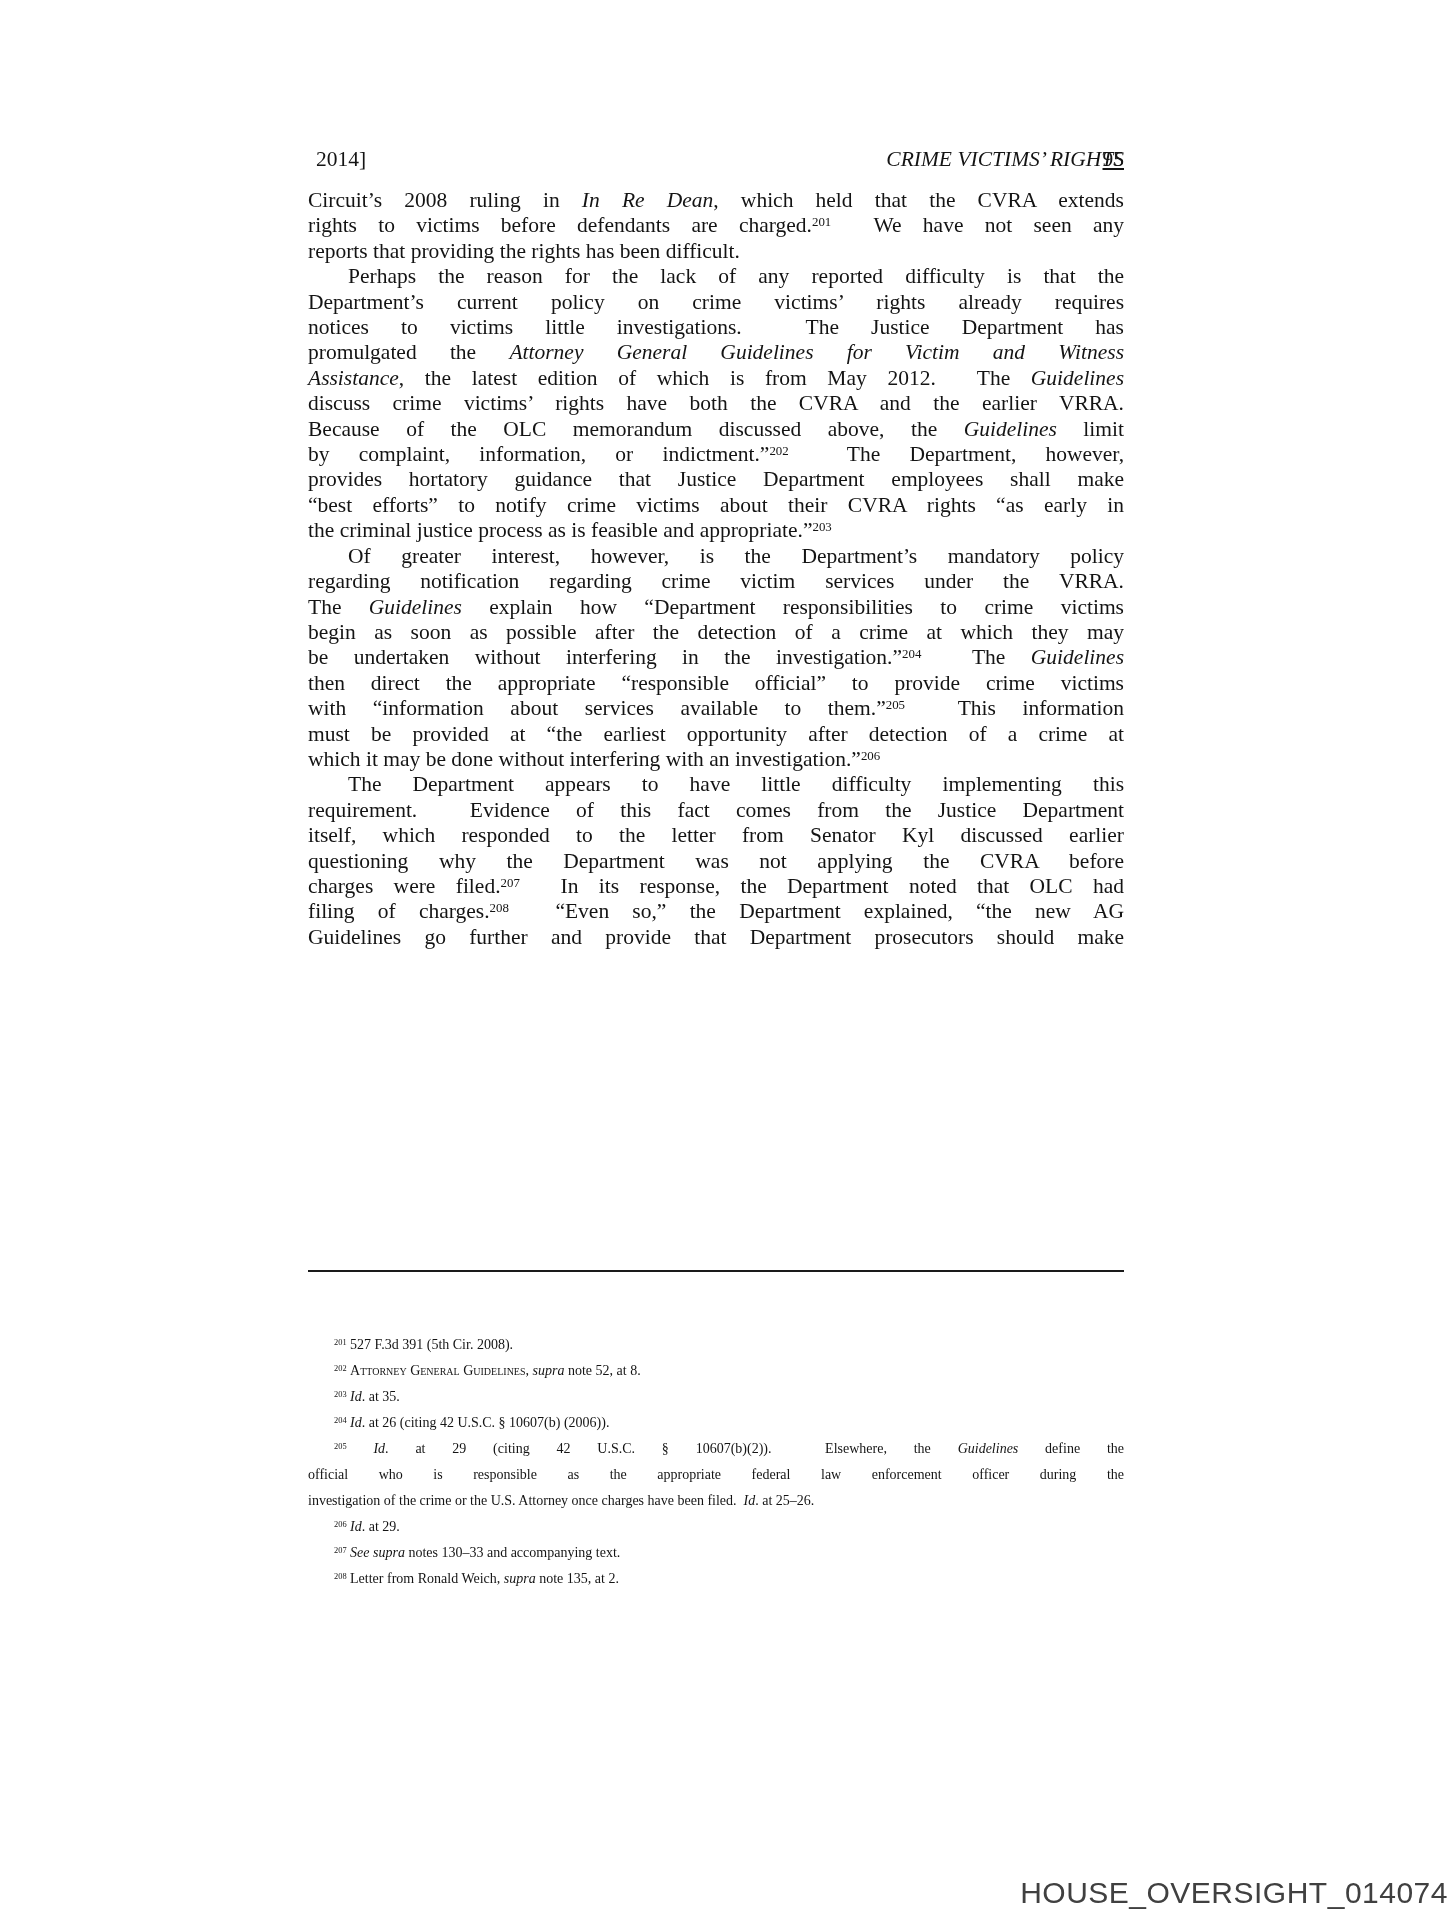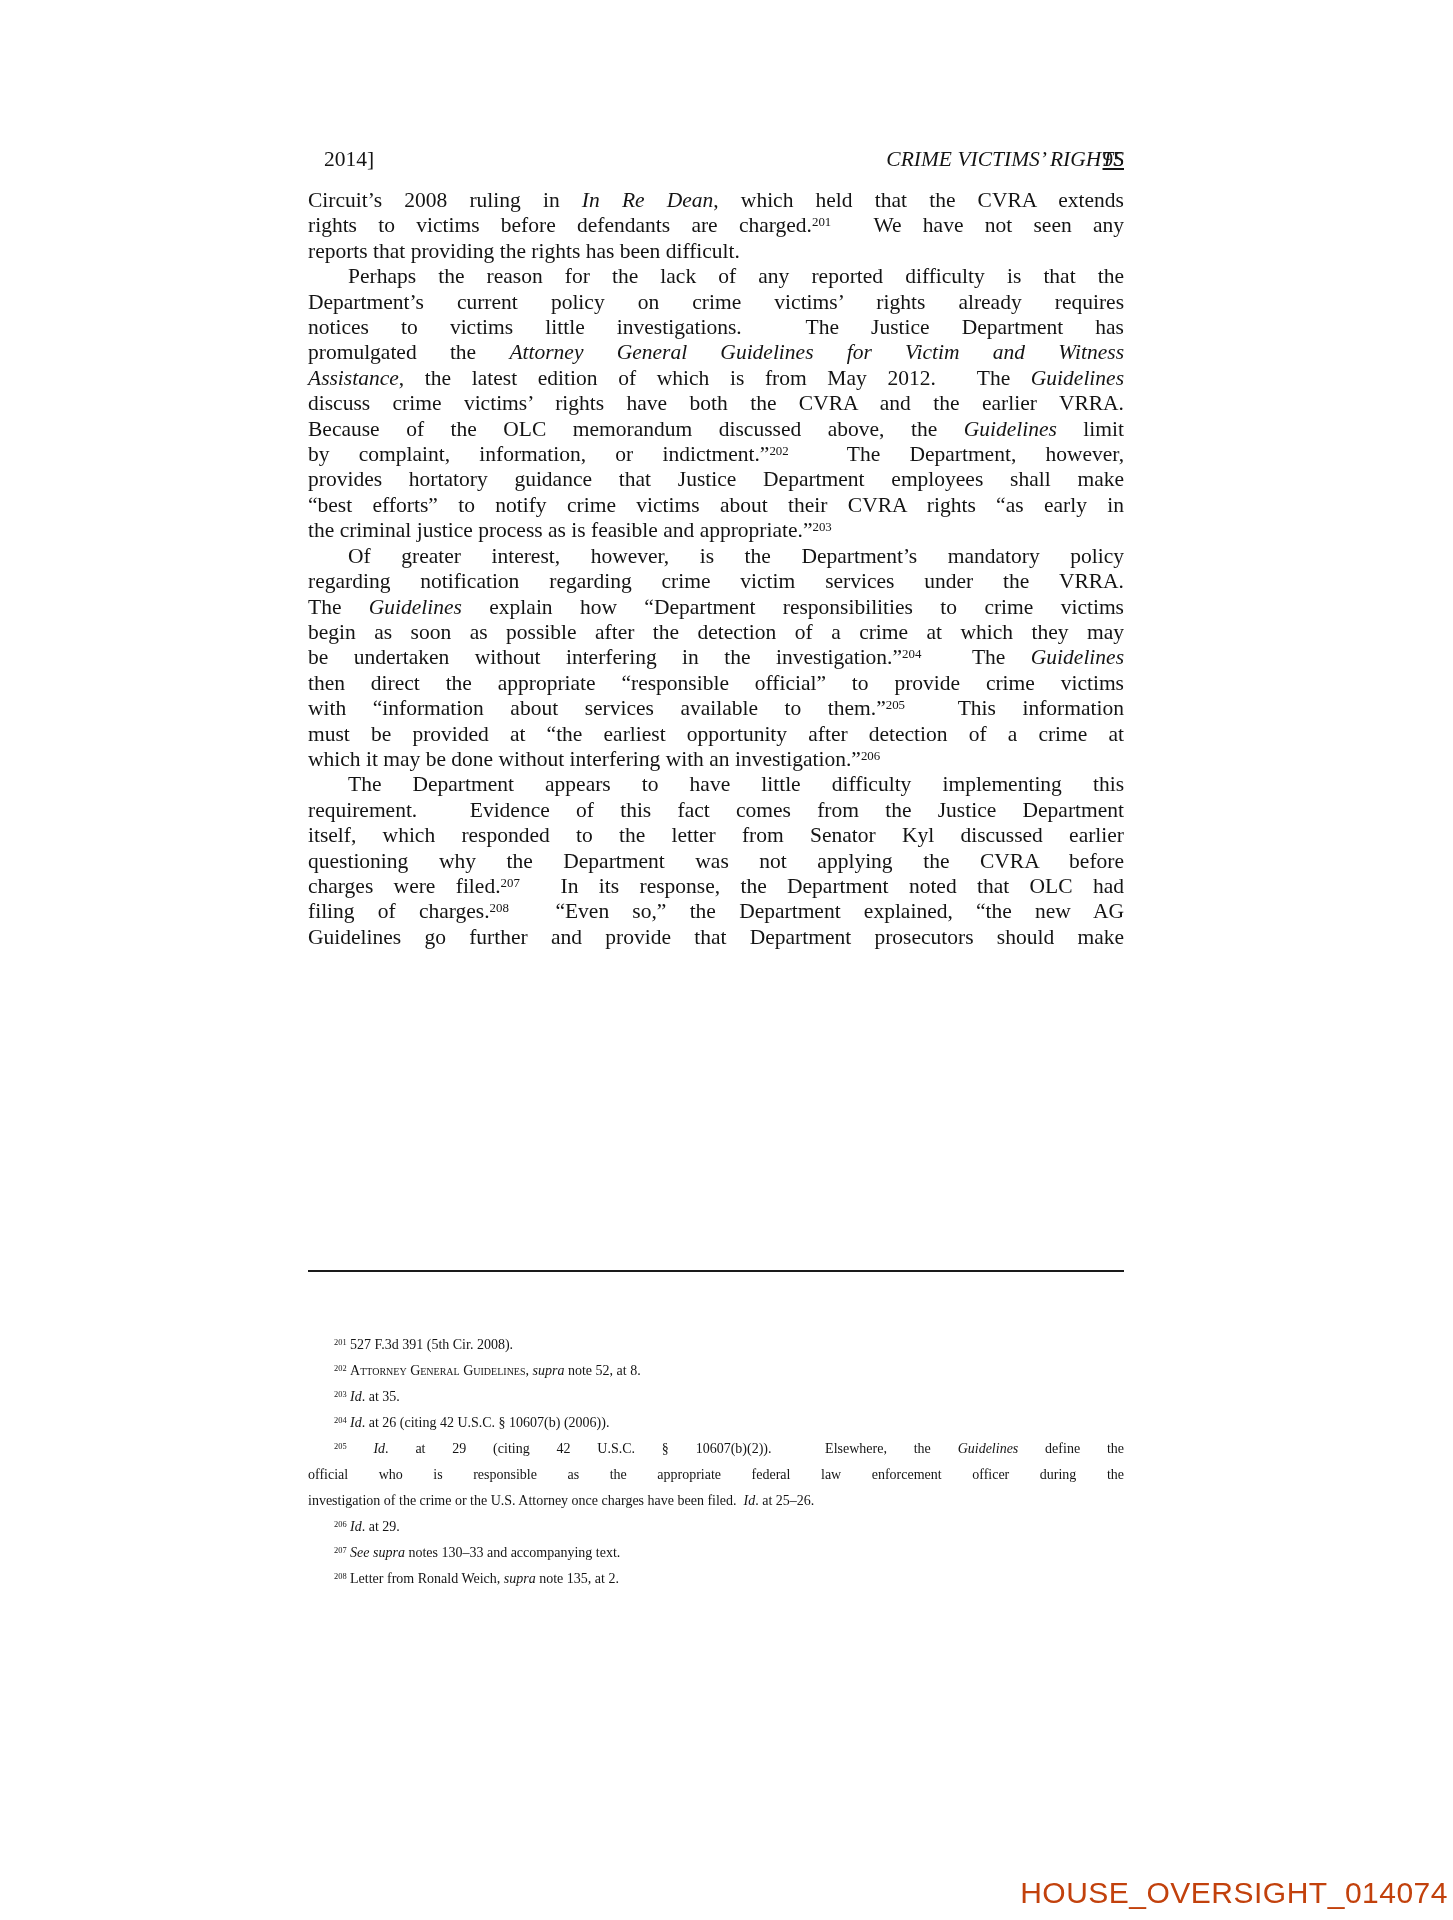--- a/index.html
+++ b/index.html
@@ -17,21 +17,21 @@
     left: 308px;
     top: 146px;
     width: 816px;
   }
   .running-head {
     position: relative;
     height: 26px;
     font-size: 21.5px;
     line-height: 26px;
   }
-  .running-head .rh-year   { position: absolute; left: 16px; top: 0; }
+  .running-head .rh-year   { position: absolute; left: 8px; top: 0; }
   .running-head .rh-title  { position: absolute; left: 0; top: 0; width: 100%; text-align: right; font-style: italic; }
   .running-head .rh-page   { position: absolute; right: 0; top: 0; text-decoration: underline; }
 
   .article-body {
     position: absolute;
     left: 0; top: 42px;
     width: 816px;
     font-size: 21.5px;
     line-height: 25.4px;
   }
@@ -68,21 +68,21 @@
     width: 816px;
     font-size: 14px;
     line-height: 26px;
   }
   .bates {
     position: absolute;
     top: 1876px;
     right: 5px;
     font-family: "Liberation Sans", sans-serif;
     font-size: 30px;
-    color: #c2410c;
+    color: #404040;
     letter-spacing: 0.5px;
     white-space: nowrap;
   }
 </style>
 </head>
 <body>
 
 <div class="page">
   <div class="typeblock">
 

